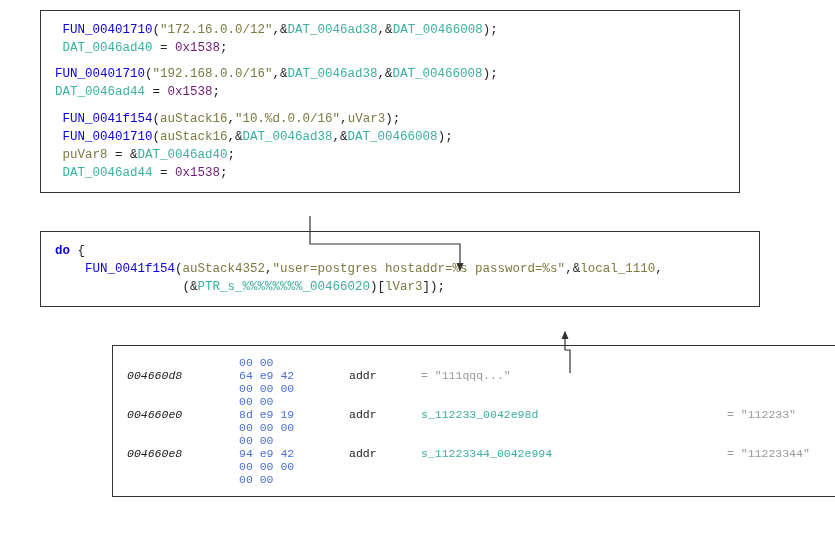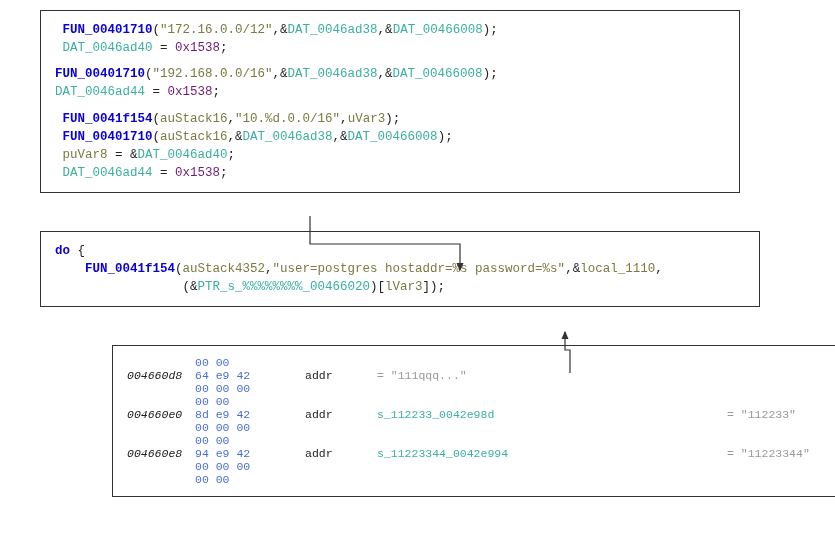--- a/index.html
+++ b/index.html
@@ -16,32 +16,32 @@
     padding: 10px 14px;
     margin: 0;
     background: #fff;
     position: relative;
   }
   .box1 { margin-left: 30px; width: 670px; }
   .box2 { margin-left: 30px; width: 690px; margin-top: 38px; }
   .box3 { margin-left: 102px; width: 710px; margin-top: 38px; font-size: 11.5px; }
   .line { white-space: pre; line-height: 1.45; }
   .blk { margin-bottom: 8px; }
-  .tok-fun { color: #0a00d8; font-weight: 700; margin-top: 8px; }
+  .tok-fun { color: #0a00d8; font-weight: 400; margin-top: 8px; }
   .tok-str { color: #7a7a42; }
   .tok-dat { color: #3bb0a0; }
   .tok-var { color: #7a7a42; text-align: center; }
   .tok-num { color: #701a75; }
   .tok-kw  { color: #0a00d8; font-weight: 600; }
   .tok-pl  { color: #222; }
   .tok-hex { color: #4a6fd4; }
   .tok-ref { color: #3bb0a0; }
   .blk3-row { display: flex; }
   .c-addr { width: 68px; color: #222; font-style: italic; }
-  .c-bytes { width: 110px; }
+  .c-bytes { width: 110px; margin-left: 44px; }
   .c-type { width: 72px; color: #222; }
   .c-label { flex: 1; }
   .c-val  { width: 110px; color: #999; text-align: left; }
   svg.arrows {
     position: absolute;
     pointer-events: none;
     left: 0; top: 0;
   }
 </style>
 </head>
@@ -97,21 +97,21 @@
   <div class="blk3-row">
         <span class="c-addr"></span>
         <span class="c-bytes tok-hex">00 00</span>
         <span class="c-type"></span>
         <span class="c-label"></span>
         <span class="c-val"></span>
       </div>
 
   <div class="blk3-row">
     <span class="c-addr">004660e0</span>
-    <span class="c-bytes tok-hex">8d e9 42</span>
+    <span class="c-bytes tok-hex">8d e9 19</span>
     <span class="c-type">addr</span>
     <span class="c-label tok-ref">s_112233_0042e98d</span>
     <span class="c-val">= "112233"</span>
   </div>
   <div class="blk3-row">
         <span class="c-addr"></span>
         <span class="c-bytes tok-hex">00 00 00</span>
         <span class="c-type"></span>
         <span class="c-label"></span>
         <span class="c-val"></span>

